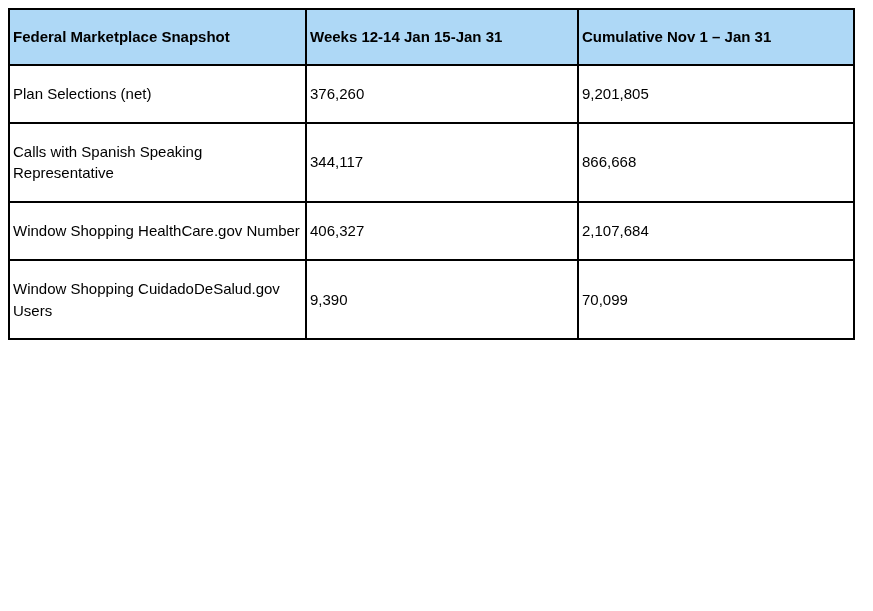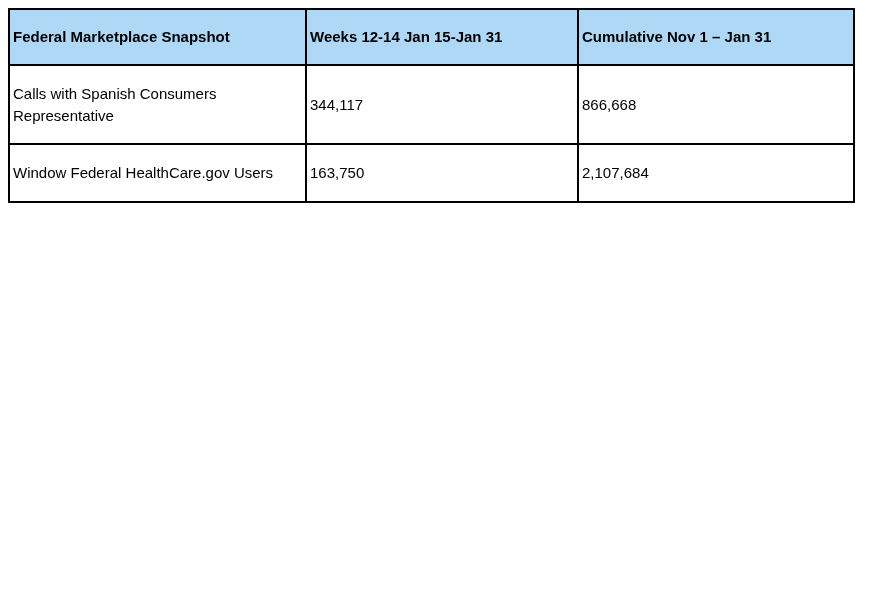--- a/index.html
+++ b/index.html
@@ -55,24 +55,34 @@
     </colgroup>
     <thead>
       <tr>
         <th>Federal Marketplace Snapshot</th>
         <th>Weeks 12-14 Jan 15-Jan 31</th>
         <th>Cumulative Nov 1 – Jan 31</th>
       </tr>
     </thead>
     <tbody>
         <tr>
-          <td>Calls with Spanish Consumers Representative</td>
+          <td>Plan Selections (net)</td>
+          <td>376,260</td>
+          <td>9,201,805</td>
+        </tr>
+        <tr>
+          <td>Calls with Spanish Speaking Representative</td>
           <td>344,117</td>
           <td>866,668</td>
         </tr>
         <tr>
-          <td>Window Federal HealthCare.gov Users</td>
-          <td>163,750</td>
+          <td>Window Shopping HealthCare.gov Number</td>
+          <td>406,327</td>
           <td>2,107,684</td>
+        </tr>
+        <tr>
+          <td>Window Shopping CuidadoDeSalud.gov Users</td>
+          <td>9,390</td>
+          <td>70,099</td>
         </tr>
       </tbody>
   </table>
 </div>
 
 </body></html>

